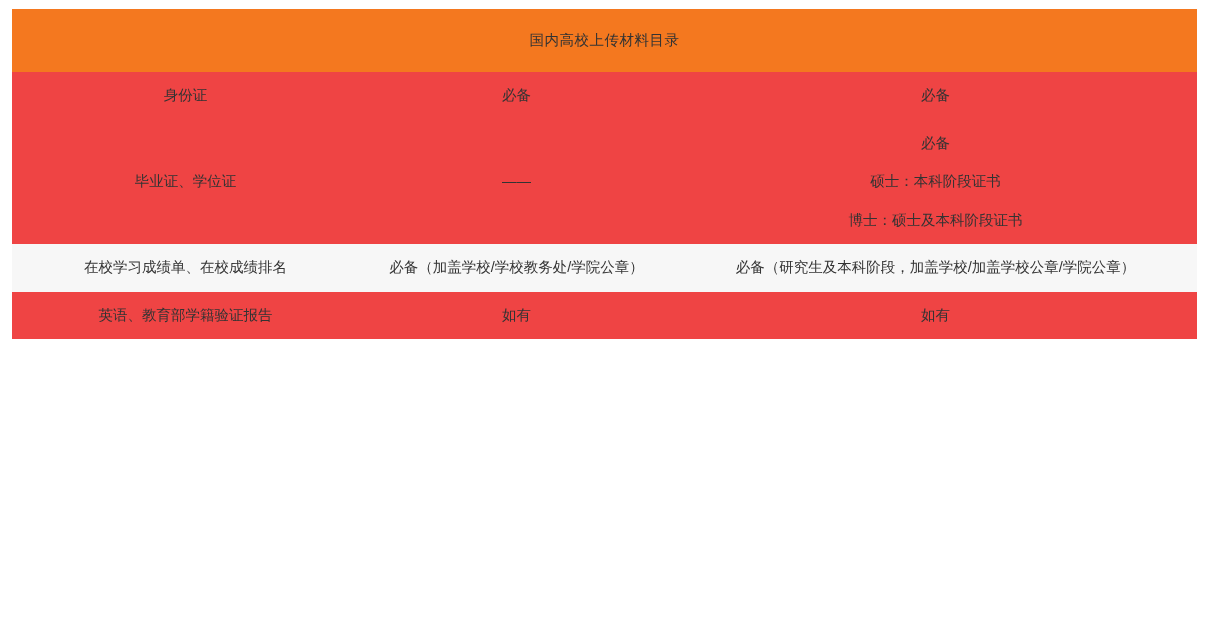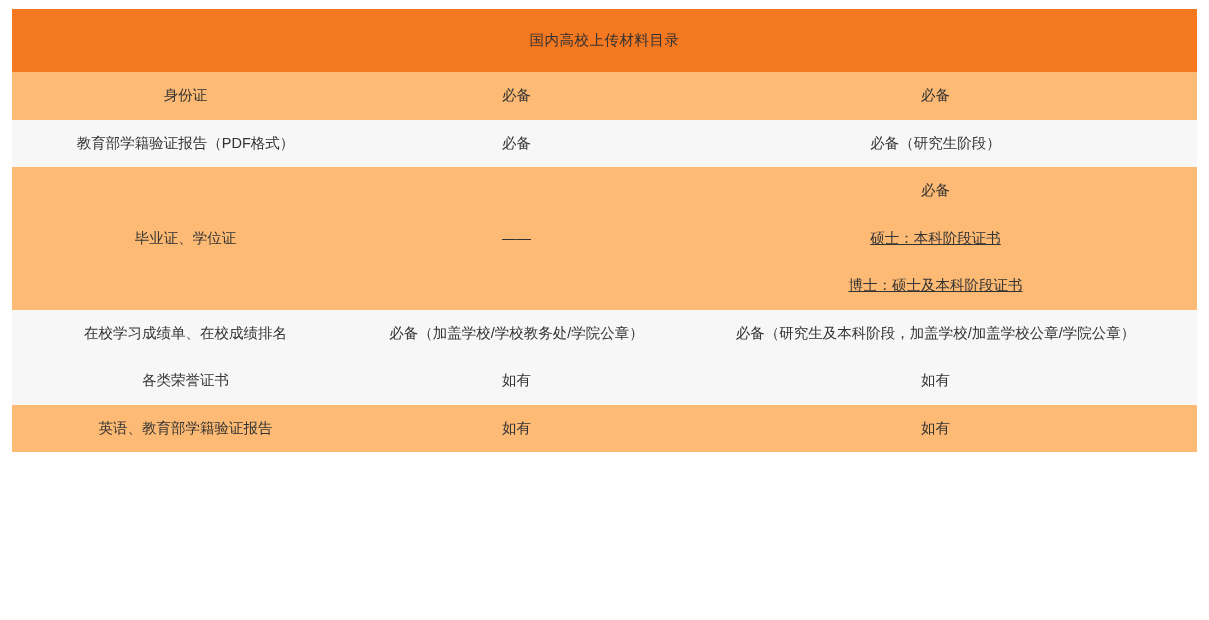--- a/index.html
+++ b/index.html
@@ -38,31 +38,30 @@
     font-weight: bold;
     font-size: 16px;
     height: 43px;
     padding: 0;
     letter-spacing: 0.5px;
   }
   .row-light td {
     background: #f7f7f7;
   }
   .row-dark td {
-    background: #fdba74;
+    background: #ef4444;
   }
   .col-a { width: 347px; }
   .col-b { width: 315px; }
   .col-c { width: 523px; }
   .multi-line span {
     display: block;
   }
   .multi-line span + span {
-    margin-top: 20px;
-    text-decoration: underline;
+    margin-top: 11px;
   }
 </style>
 </head>
 <body>
 
 <div class="table-wrap">
   <table class="matrix">
     <colgroup>
       <col class="col-a">
       <col class="col-b">
@@ -74,50 +73,36 @@
       </tr>
     </thead>
     <tbody>
       <tr class="row-dark">
         <td>身份证</td>
         <td>必备</td>
         <td class="multi-line">
           <span>必备</span>
         </td>
       </tr>
-      <tr class="row-light">
-        <td>教育部学籍验证报告（PDF格式）</td>
-        <td>必备</td>
-        <td class="multi-line">
-          <span>必备（研究生阶段）</span>
-        </td>
-      </tr>
       <tr class="row-dark">
         <td>毕业证、学位证</td>
         <td>——</td>
         <td class="multi-line">
           <span>必备</span>
           <span>硕士：本科阶段证书</span>
           <span>博士：硕士及本科阶段证书</span>
         </td>
       </tr>
       <tr class="row-light">
         <td>在校学习成绩单、在校成绩排名</td>
         <td>必备（加盖学校/学校教务处/学院公章）</td>
         <td class="multi-line">
           <span>必备（研究生及本科阶段，加盖学校/加盖学校公章/学院公章）</span>
         </td>
       </tr>
-      <tr class="row-light">
-        <td>各类荣誉证书</td>
-        <td>如有</td>
-        <td class="multi-line">
-          <span>如有</span>
-        </td>
-      </tr>
       <tr class="row-dark">
         <td>英语、教育部学籍验证报告</td>
         <td>如有</td>
         <td class="multi-line">
           <span>如有</span>
         </td>
       </tr>
     </tbody>
   </table>
 </div>

